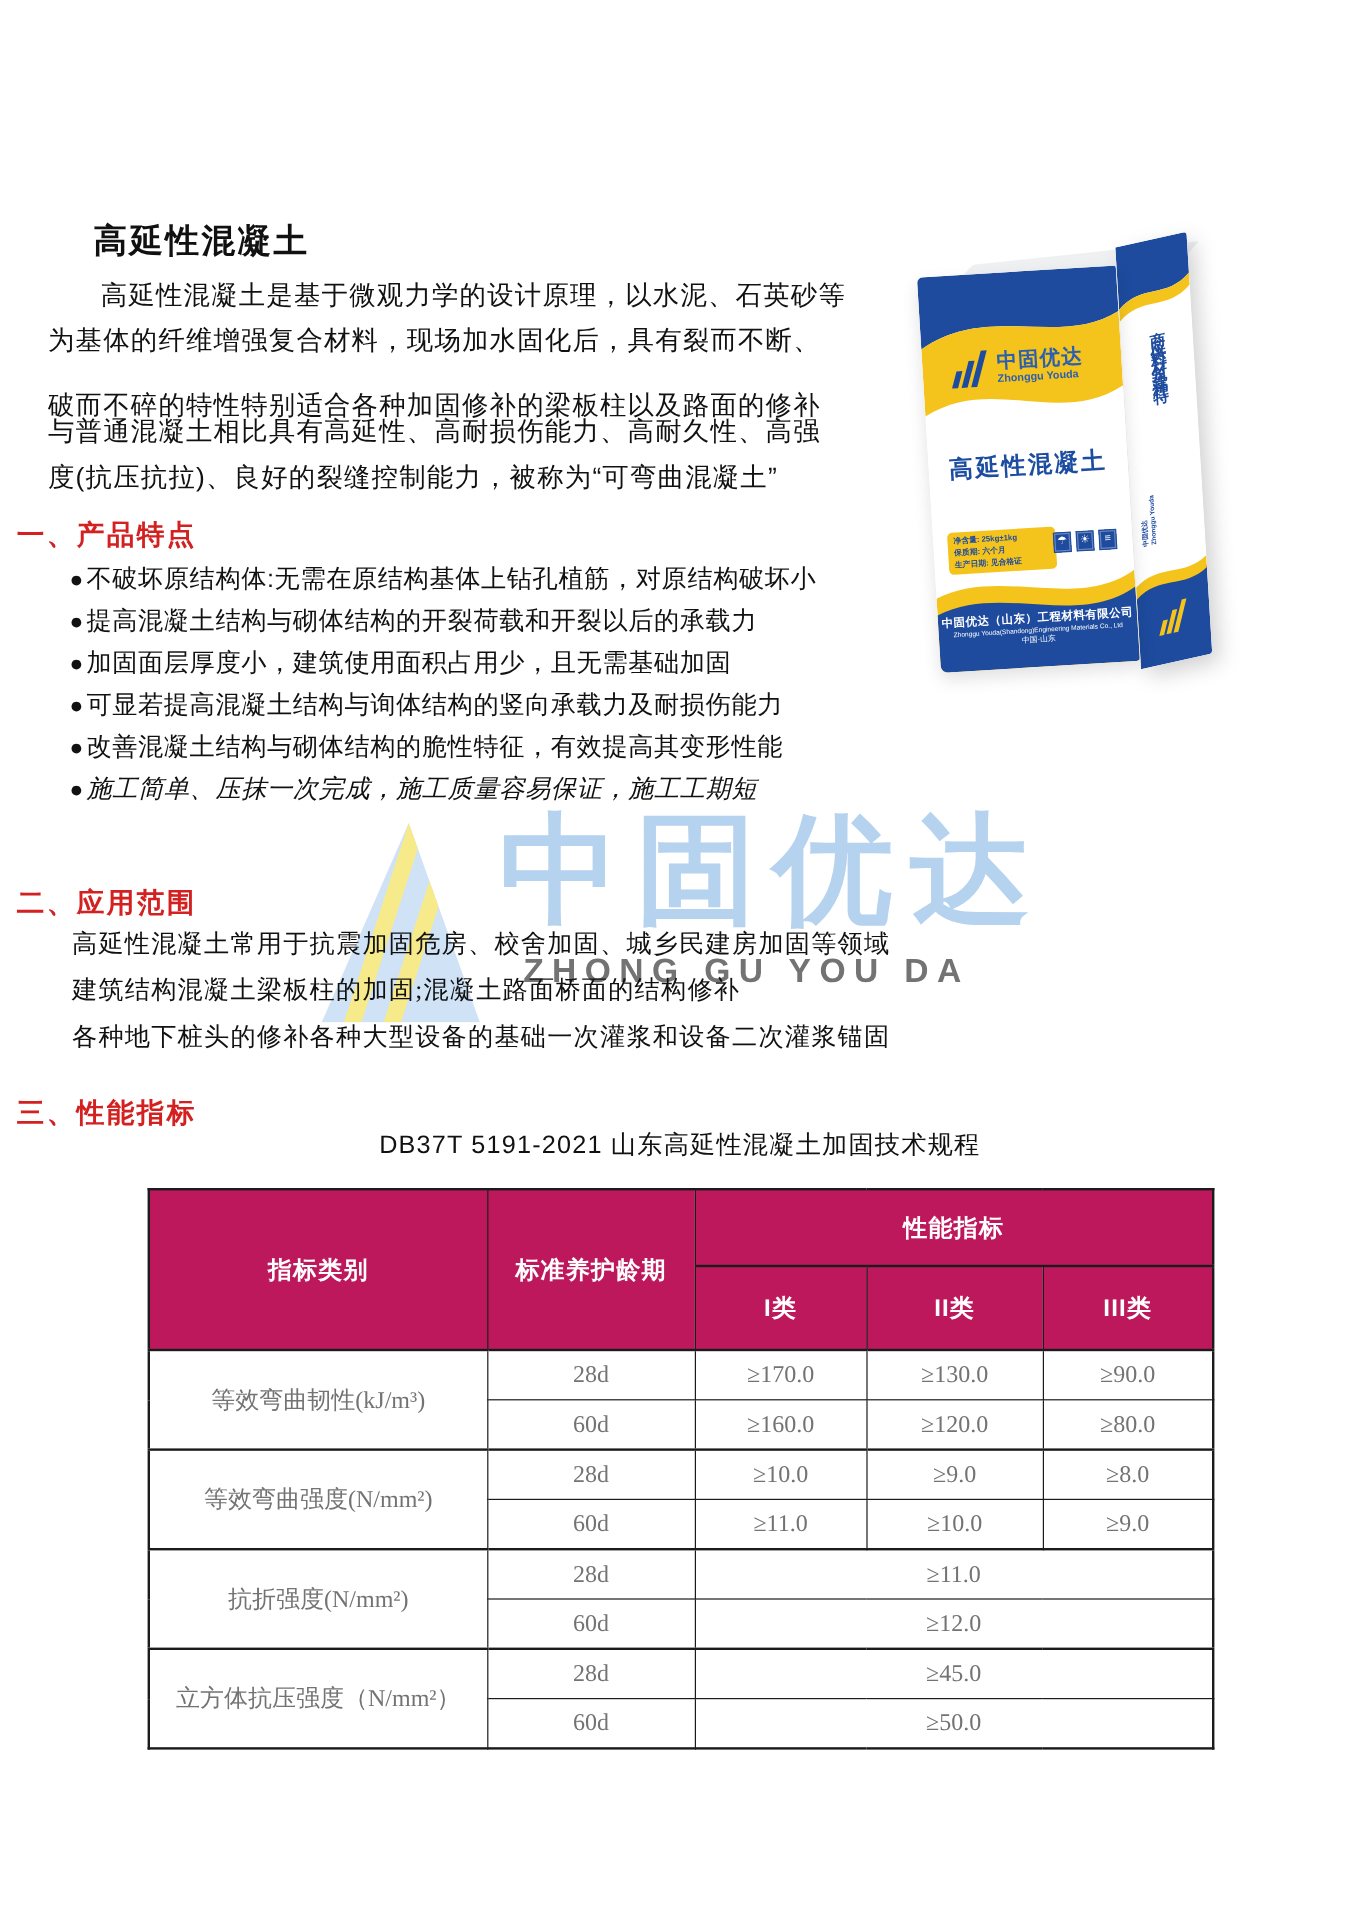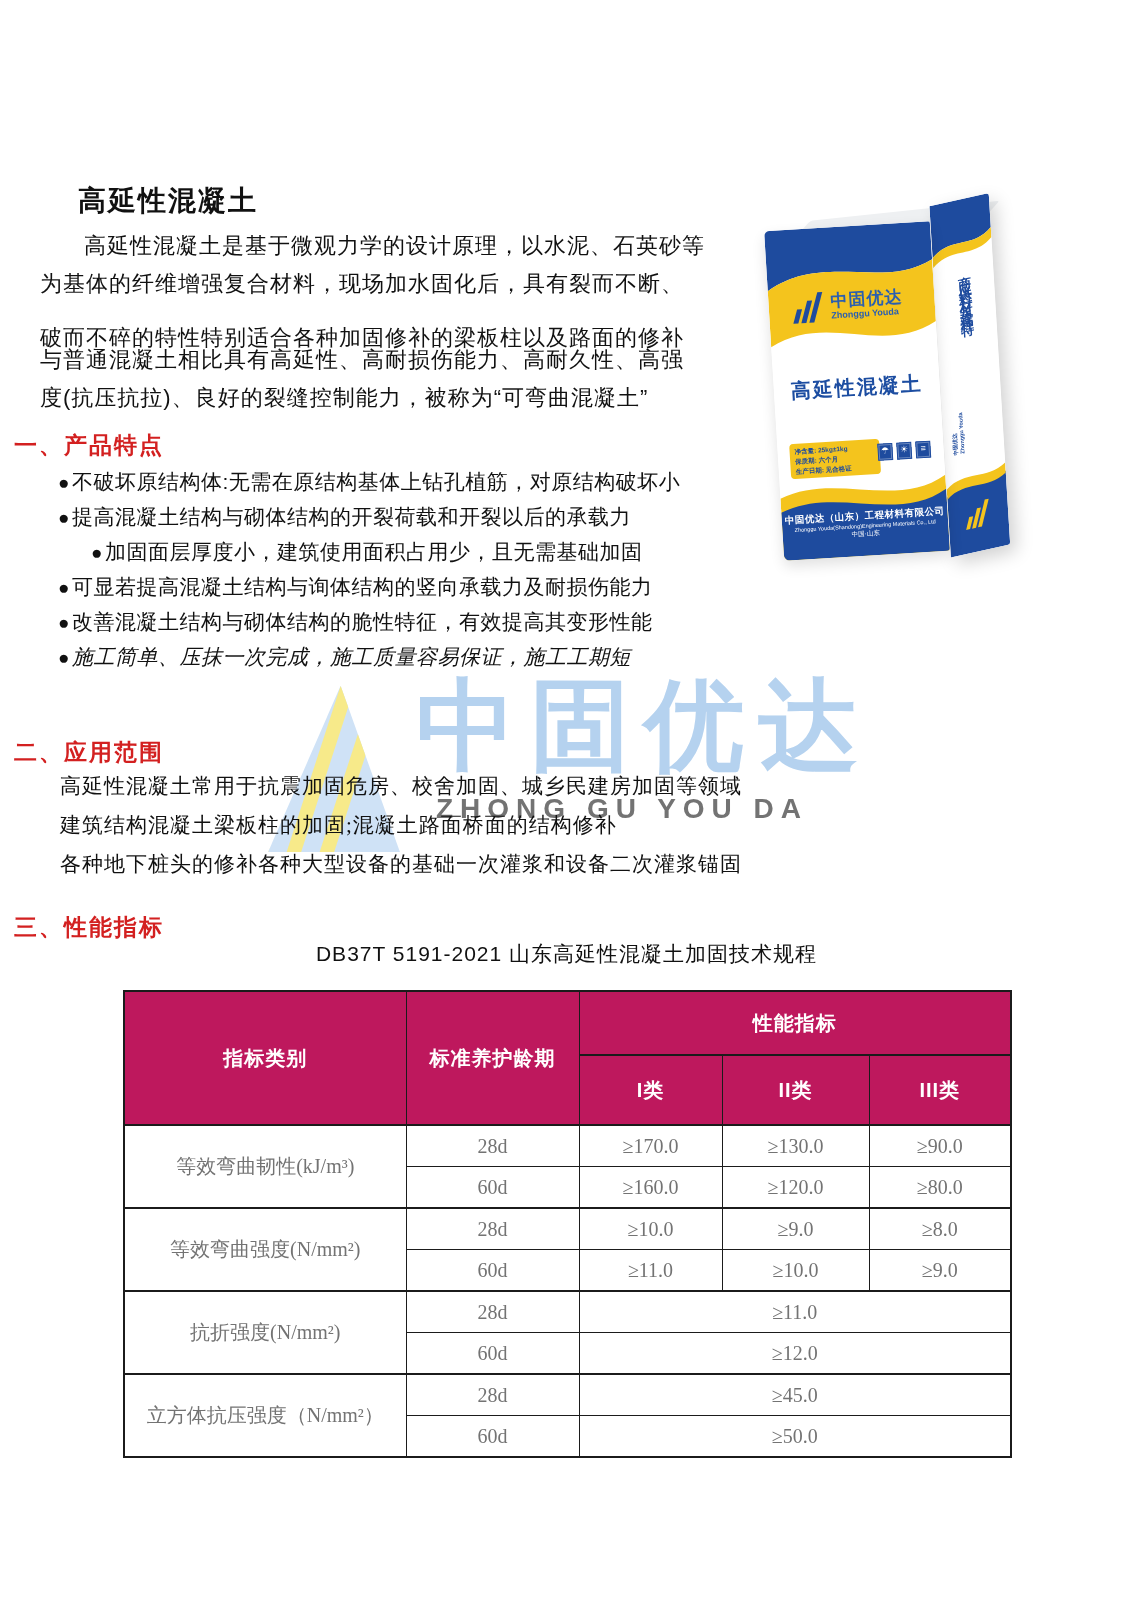--- a/index.html
+++ b/index.html
@@ -109,21 +109,21 @@
   <div id="doc-title" class="content">高延性混凝土</div>
   <div class="intro-line indent" style="top:233px;">高延性混凝土是基于微观力学的设计原理，以水泥、石英砂等</div>
   <div class="intro-line" style="top:271px;">为基体的纤维增强复合材料，现场加水固化后，具有裂而不断、</div>
   <div class="intro-line" style="top:309px;margin-top:16px;">破而不碎的特性特别适合各种加固修补的梁板柱以及路面的修补</div>
   <div class="intro-line" style="top:347px;">与普通混凝土相比具有高延性、高耐损伤能力、高耐久性、高强</div>
   <div class="intro-line" style="top:385px;">度(抗压抗拉)、良好的裂缝控制能力，被称为“可弯曲混凝土”</div>
 
   <div class="sec-heading" style="top:430px;">一、产品特点</div>
   <div class="bullet-item" style="top:468px;"><span class="dot">●</span><span>不破坏原结构体:无需在原结构基体上钻孔植筋，对原结构破坏小</span></div>
   <div class="bullet-item" style="top:503px;"><span class="dot">●</span><span>提高混凝土结构与砌体结构的开裂荷载和开裂以后的承载力</span></div>
-  <div class="bullet-item" style="top:538px;margin-left:33px;"><span class="dot">●</span><span>加固面层厚度小，建筑使用面积占用少，且无需基础加固</span></div>
+  <div class="bullet-item" style="top:538px;"><span class="dot">●</span><span>加固面层厚度小，建筑使用面积占用少，且无需基础加固</span></div>
   <div class="bullet-item" style="top:573px;"><span class="dot">●</span><span>可显若提高混凝土结构与询体结构的竖向承载力及耐损伤能力</span></div>
   <div class="bullet-item" style="top:608px;"><span class="dot">●</span><span>改善混凝土结构与砌体结构的脆性特征，有效提高其变形性能</span></div>
   <div class="bullet-item" style="top:643px;font-style:italic;"><span class="dot">●</span><span>施工简单、压抹一次完成，施工质量容易保证，施工工期短</span></div>
 
   <div class="sec-heading" style="top:737px; z-index:1;">二、应用范围</div>
   <div class="app-line content" style="top:772px;">高延性混凝土常用于抗震加固危房、校舍加固、城乡民建房加固等领域</div>
   <div class="app-line content" style="top:811px;font-family:Liberation Serif, serif;">建筑结构混凝土梁板柱的加固;混凝土路面桥面的结构修补</div>
   <div class="app-line content" style="top:850px;">各种地下桩头的修补各种大型设备的基础一次灌浆和设备二次灌浆锚固</div>
 
   <div class="sec-heading" style="top:912px;">三、性能指标</div>

